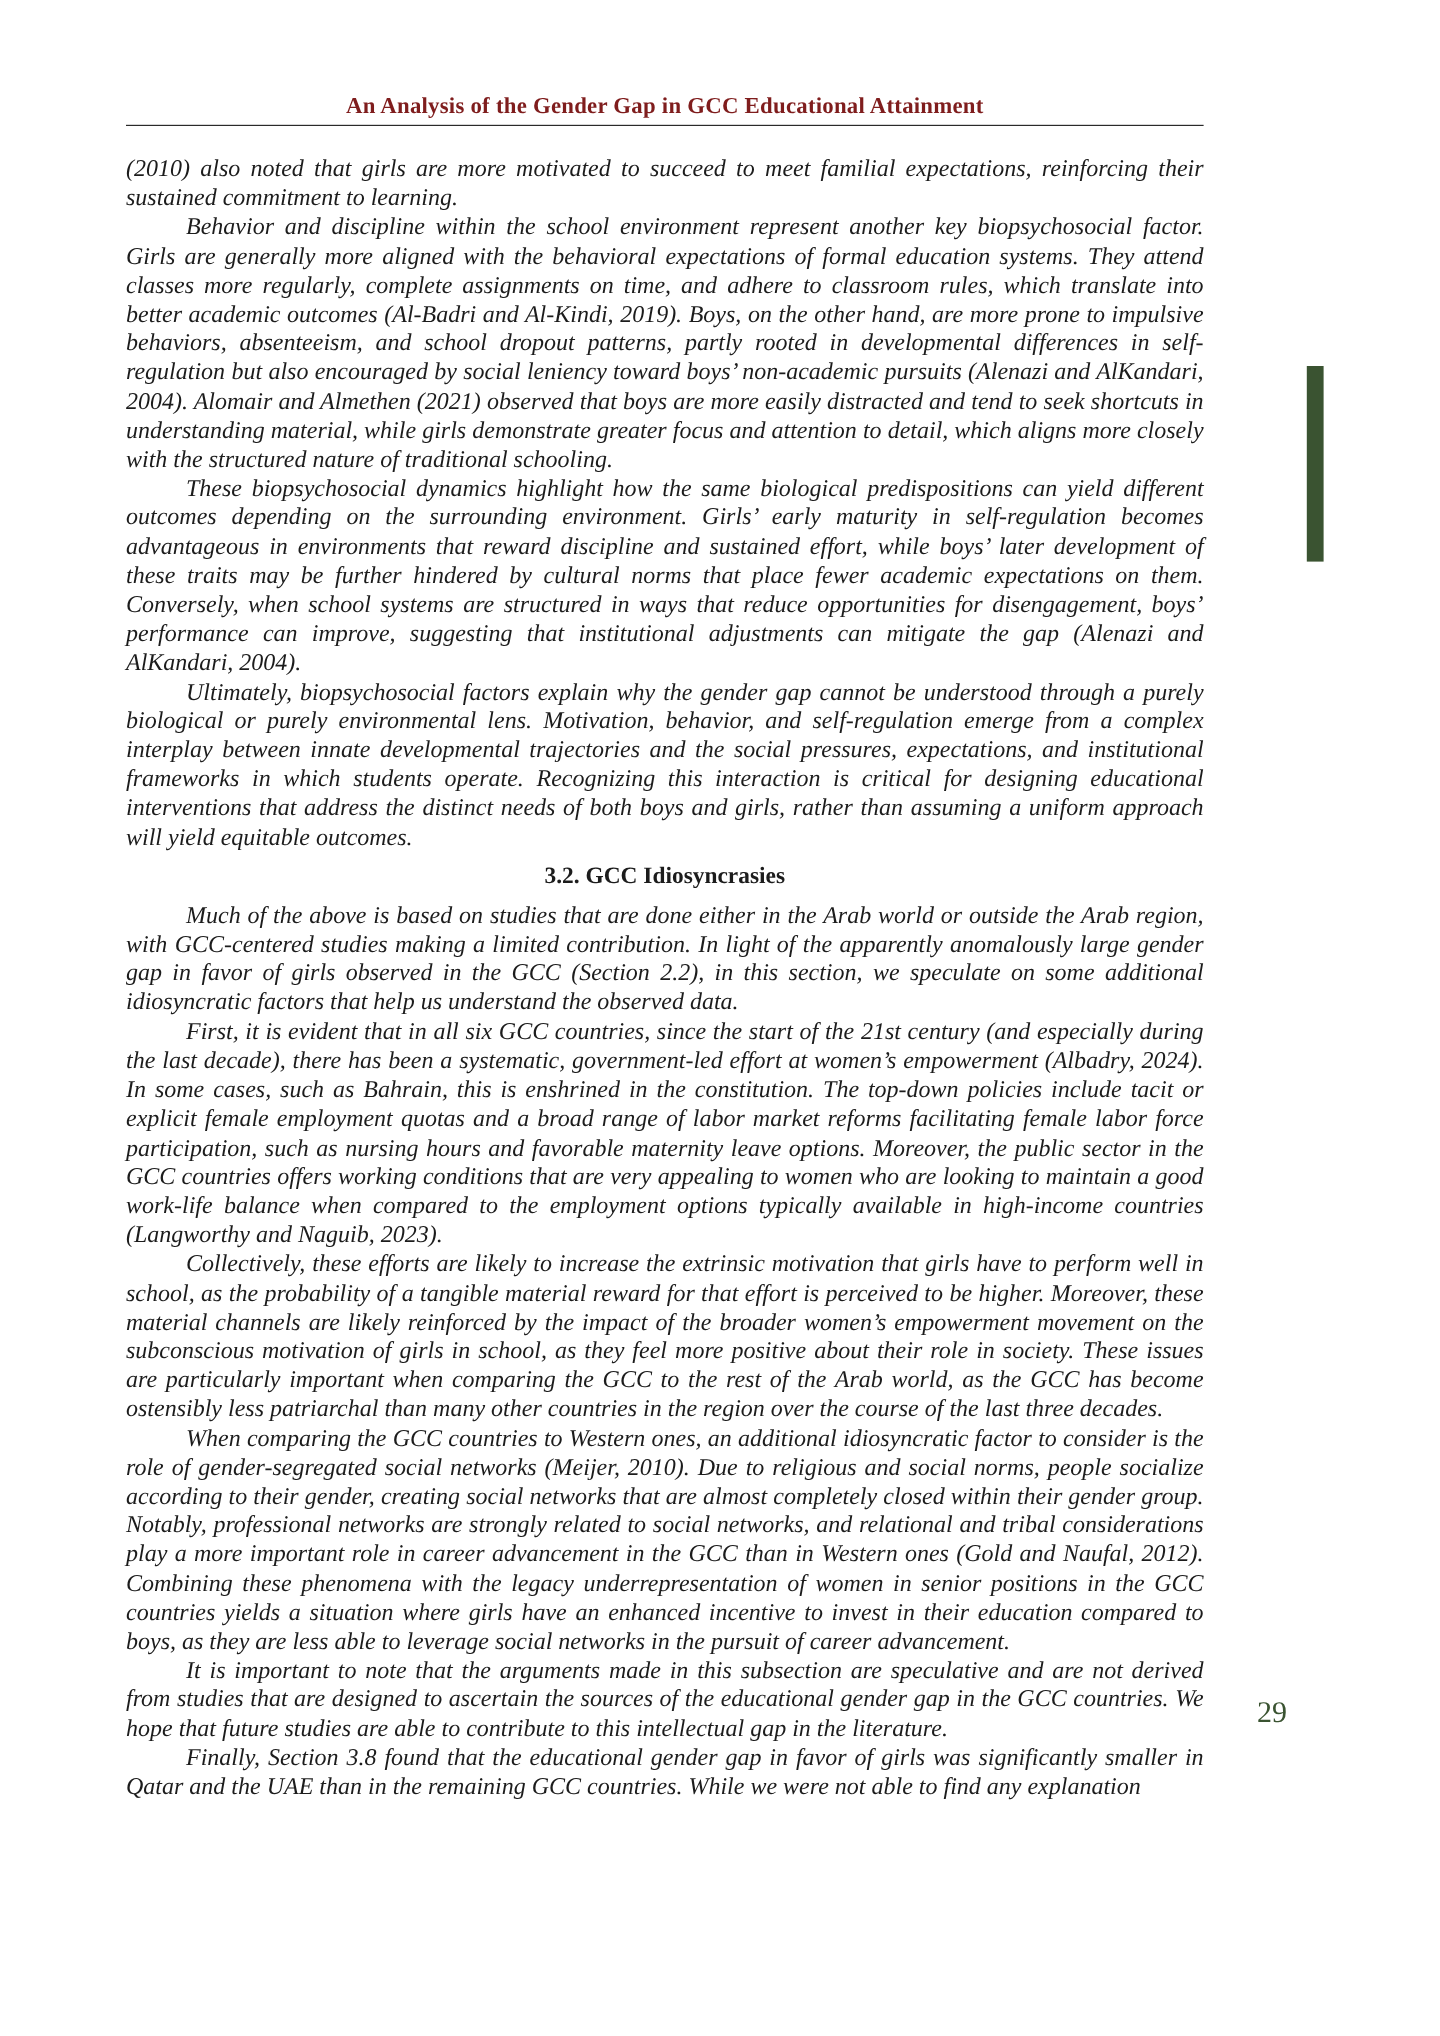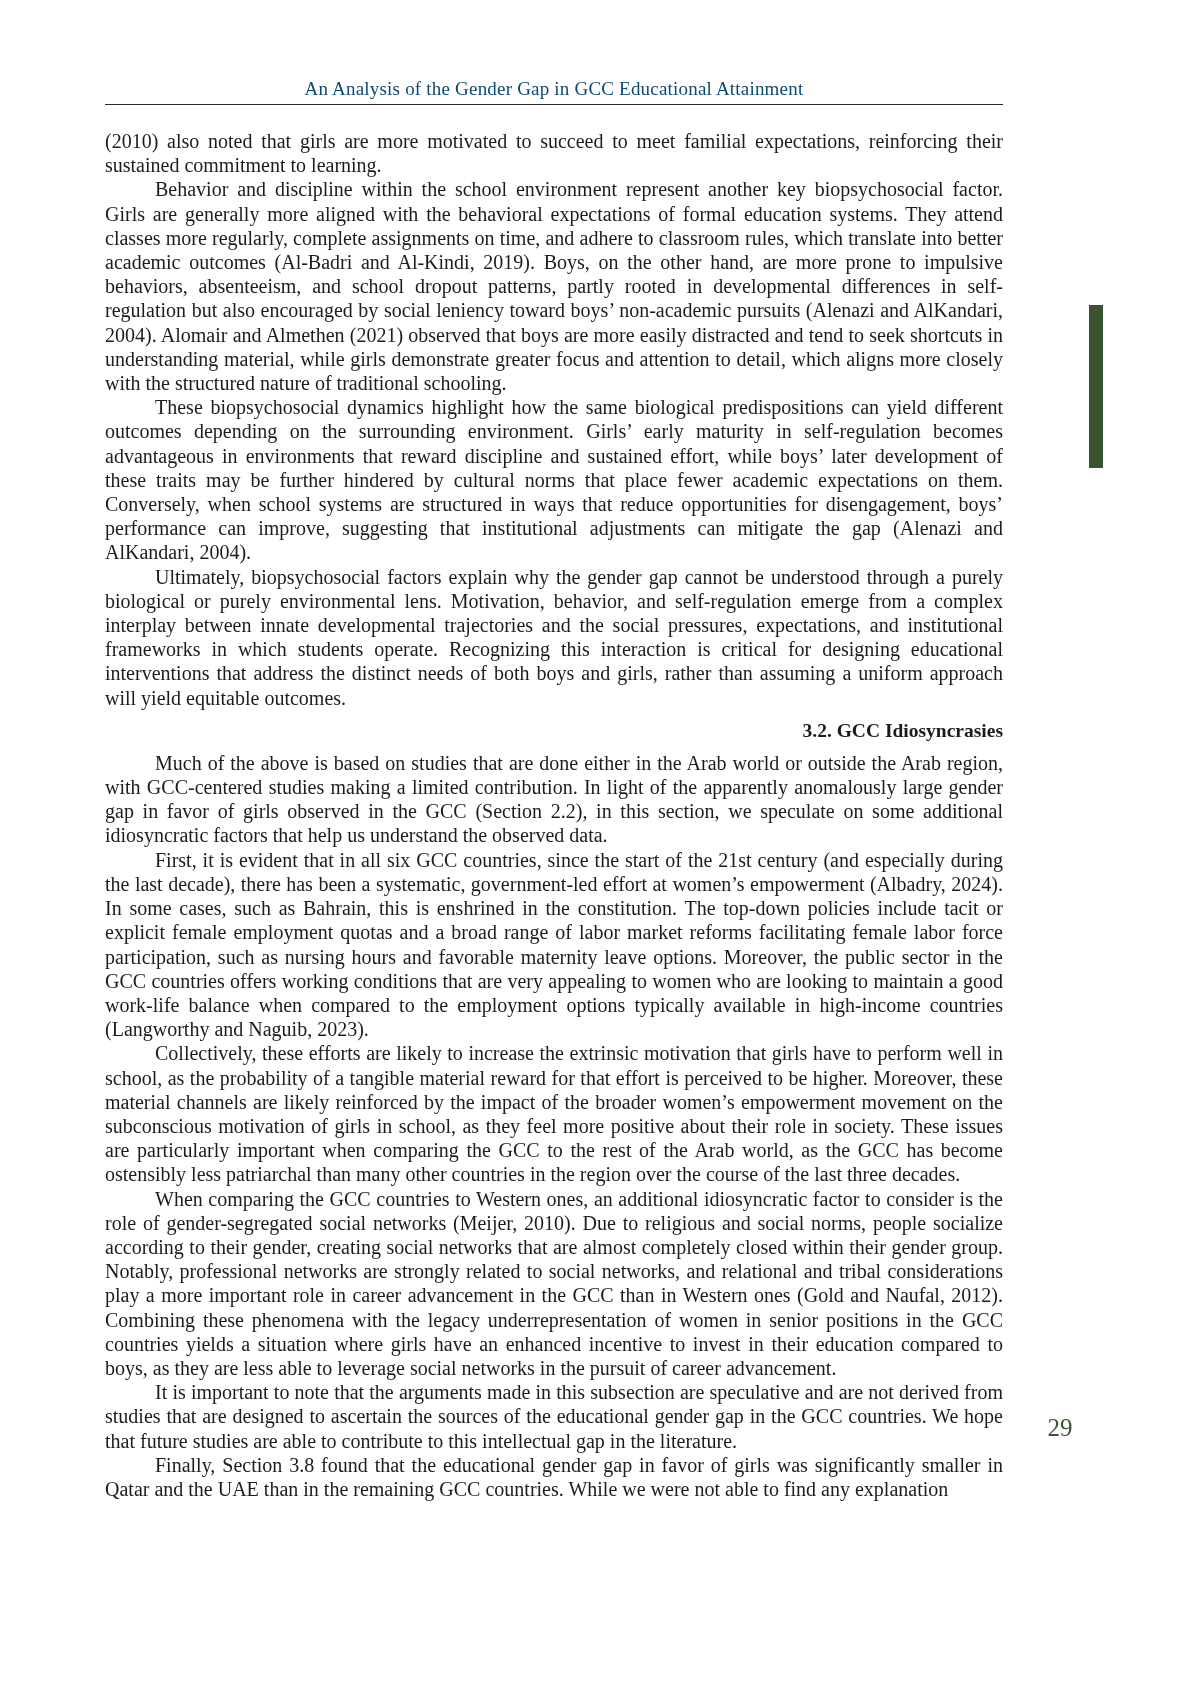--- a/index.html
+++ b/index.html
@@ -15,23 +15,23 @@
   }
   .running-header {
     position: absolute;
     top: 78px;
     left: 105px;
     width: 898px;
     text-align: center;
   }
   .header-title {
     font-size: 19px;
-    font-weight: normal;
+    font-weight: bold;
     letter-spacing: 0.2px;
-    color: #0c4a6e;
+    color: #7f1d1d;
   }
   .header-rule {
     position: absolute;
     top: 104px;
     left: 105px;
     width: 898px;
     height: 0;
     border-top: 1.6px solid #2a2a2a;
   }
   .body-text {
@@ -39,28 +39,29 @@
     top: 129px;
     left: 105px;
     width: 898px;
     font-size: 20px;
     line-height: 24.2px;
     text-align: justify;
   }
   .para {
     text-indent: 50px;
     margin: 0;
+    font-style: italic;
   }
   .para.no-indent {
     text-indent: 0;
   }
   .section-heading {
     font-size: 19.5px;
     font-weight: bold;
-    text-align: right;
+    text-align: center;
     text-indent: 0;
     margin: 9px 0 8px 0;
     line-height: 24px;
   }
   .page-number {
     position: absolute;
     top: 1414px;
     left: 1030px;
     width: 60px;
     text-align: center;

